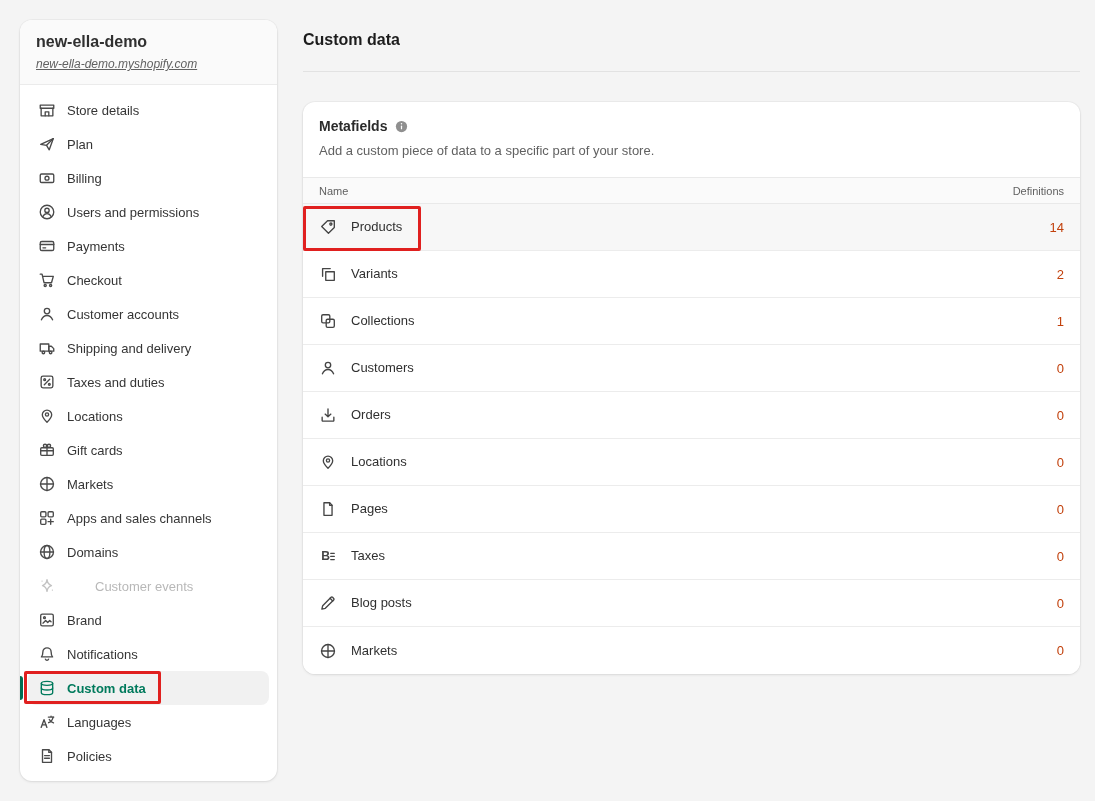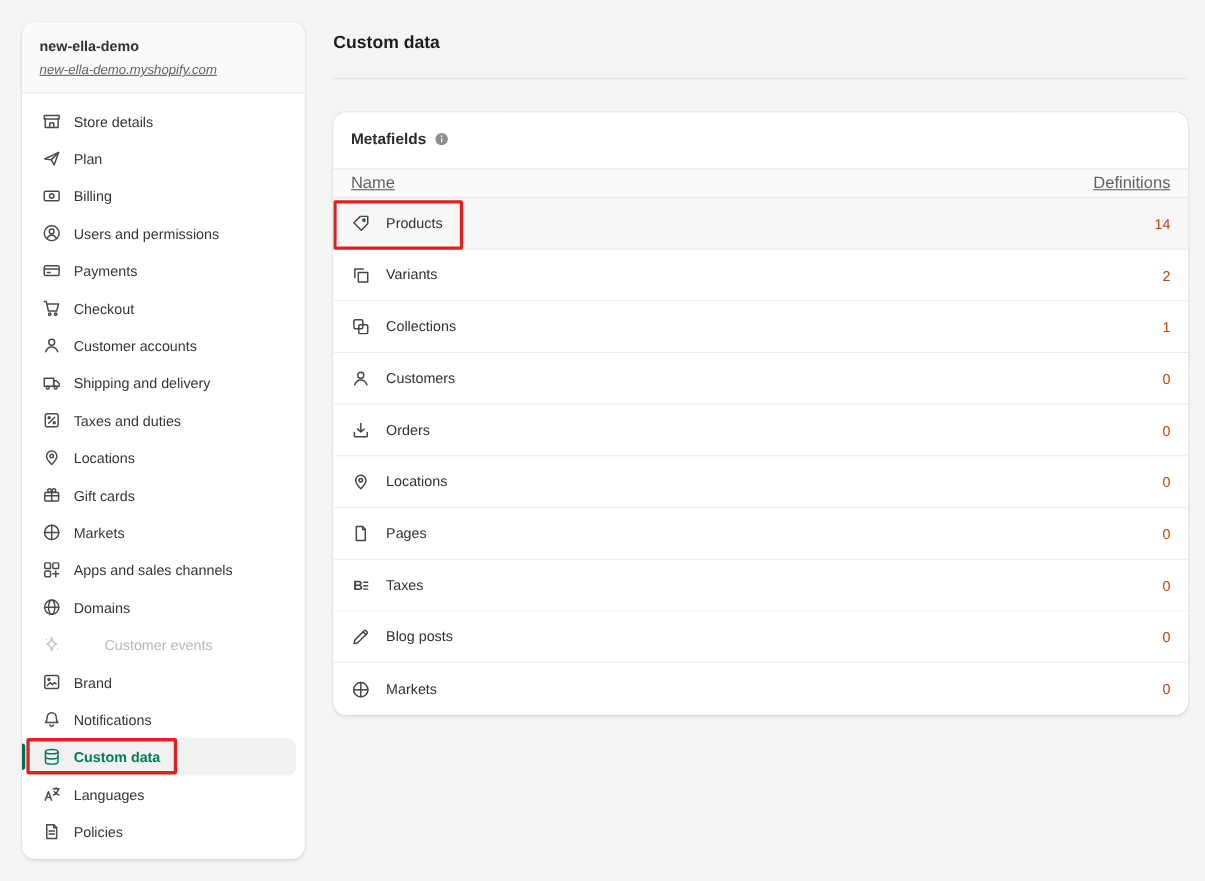--- a/index.html
+++ b/index.html
@@ -15,21 +15,21 @@
 
   
   .sidebar-card {
     width:257px; height:761px; background:#fff; border-radius:12px;
     box-shadow:0 1px 3px rgba(0,0,0,.09), 0 0 0 1px rgba(0,0,0,.03);
     overflow:hidden; flex-shrink:0;
   }
   .sidebar-header {
     padding:14px 16px 12px; background:#fafafa; border-bottom:1px solid #ebebeb;
   }
-  .store-name { font-size:13px; font-weight:700; color:#303030; line-height:16px; margin-bottom:4px; }
+  .store-name { font-size:16px; font-weight:700; color:#303030; line-height:16px; margin-bottom:4px; }
   .store-domain { font-size:12px; color:#616161; text-decoration:underline; line-height:14px; cursor:pointer; display:inline-block;font-style:italic; }
   .nav { padding:8px; }
   .nav-item {
     position:relative; display:flex; align-items:center; gap:11px;
     height:34px; padding:0 10px; border-radius:8px;
     font-size:13px; color:#353535; cursor:pointer;
   }
   .nav-item .icon { width:18px; height:18px; color:#4a4a4a; display:flex; flex-shrink:0; }
   .icon svg { width:100%; height:100%; display:block; }
   svg text { font-family:inherit; }
@@ -53,21 +53,21 @@
   }
   .card-header { padding:16px 16px 18px; }
   .card-title-row { display:flex; align-items:center; gap:7px; }
   .card-title { font-size:14px; font-weight:700; color:#2b2b2b; line-height:17px; }
   .info-icon { width:15px; height:15px; display:flex; cursor:pointer; }
   .card-subtitle { margin-top:8px; font-size:13px; color:#616161; line-height:16px; }
   .table-head {
     display:flex; justify-content:space-between; align-items:center;
     height:27px; padding:0 16px; background:#fafafa;
     border-top:1px solid #e9e9e9; border-bottom:1px solid #e9e9e9;
-    font-size:15px; color:#616161;text-decoration:underline;
+    font-size:11px; color:#616161;
   }
   .mf-row {
     position:relative; display:flex; align-items:center;
     height:47px; padding:0 16px; border-bottom:1px solid #ececec;
     font-size:13px; color:#303030; cursor:pointer; background:#fff;
   }
   .mf-row:last-child { border-bottom:none; }
   .mf-row.highlighted { background:#f7f7f7;text-align:right; }
   .mf-row .icon { width:18px; height:18px; color:#454545; margin-right:14px; flex-shrink:0; }
   .row-label { line-height:16px; }
@@ -320,20 +320,21 @@
         <div class="card-title-row">
           <span class="card-title">Metafields</span>
           <span class="info-icon">
               <svg viewBox="0 0 20 20">
                 <circle cx="10" cy="10" r="7.5" fill="#8f8f8f"></circle>
                 <rect x="9.2" y="8.8" width="1.6" height="5" rx="0.8" fill="#fff"></rect>
                 <circle cx="10" cy="6.4" r="1" fill="#fff"></circle>
               </svg>
             </span>
         </div>
+        <div class="card-subtitle">Add a custom piece of data to a specific part of your store.</div>
       </div>
 
       <div class="table-head">
         <span>Name</span>
         <span>Definitions</span>
       </div>
 
       <div class="mf-row highlighted">
         <span class="ann ann-products"></span>
         <span class="icon">

